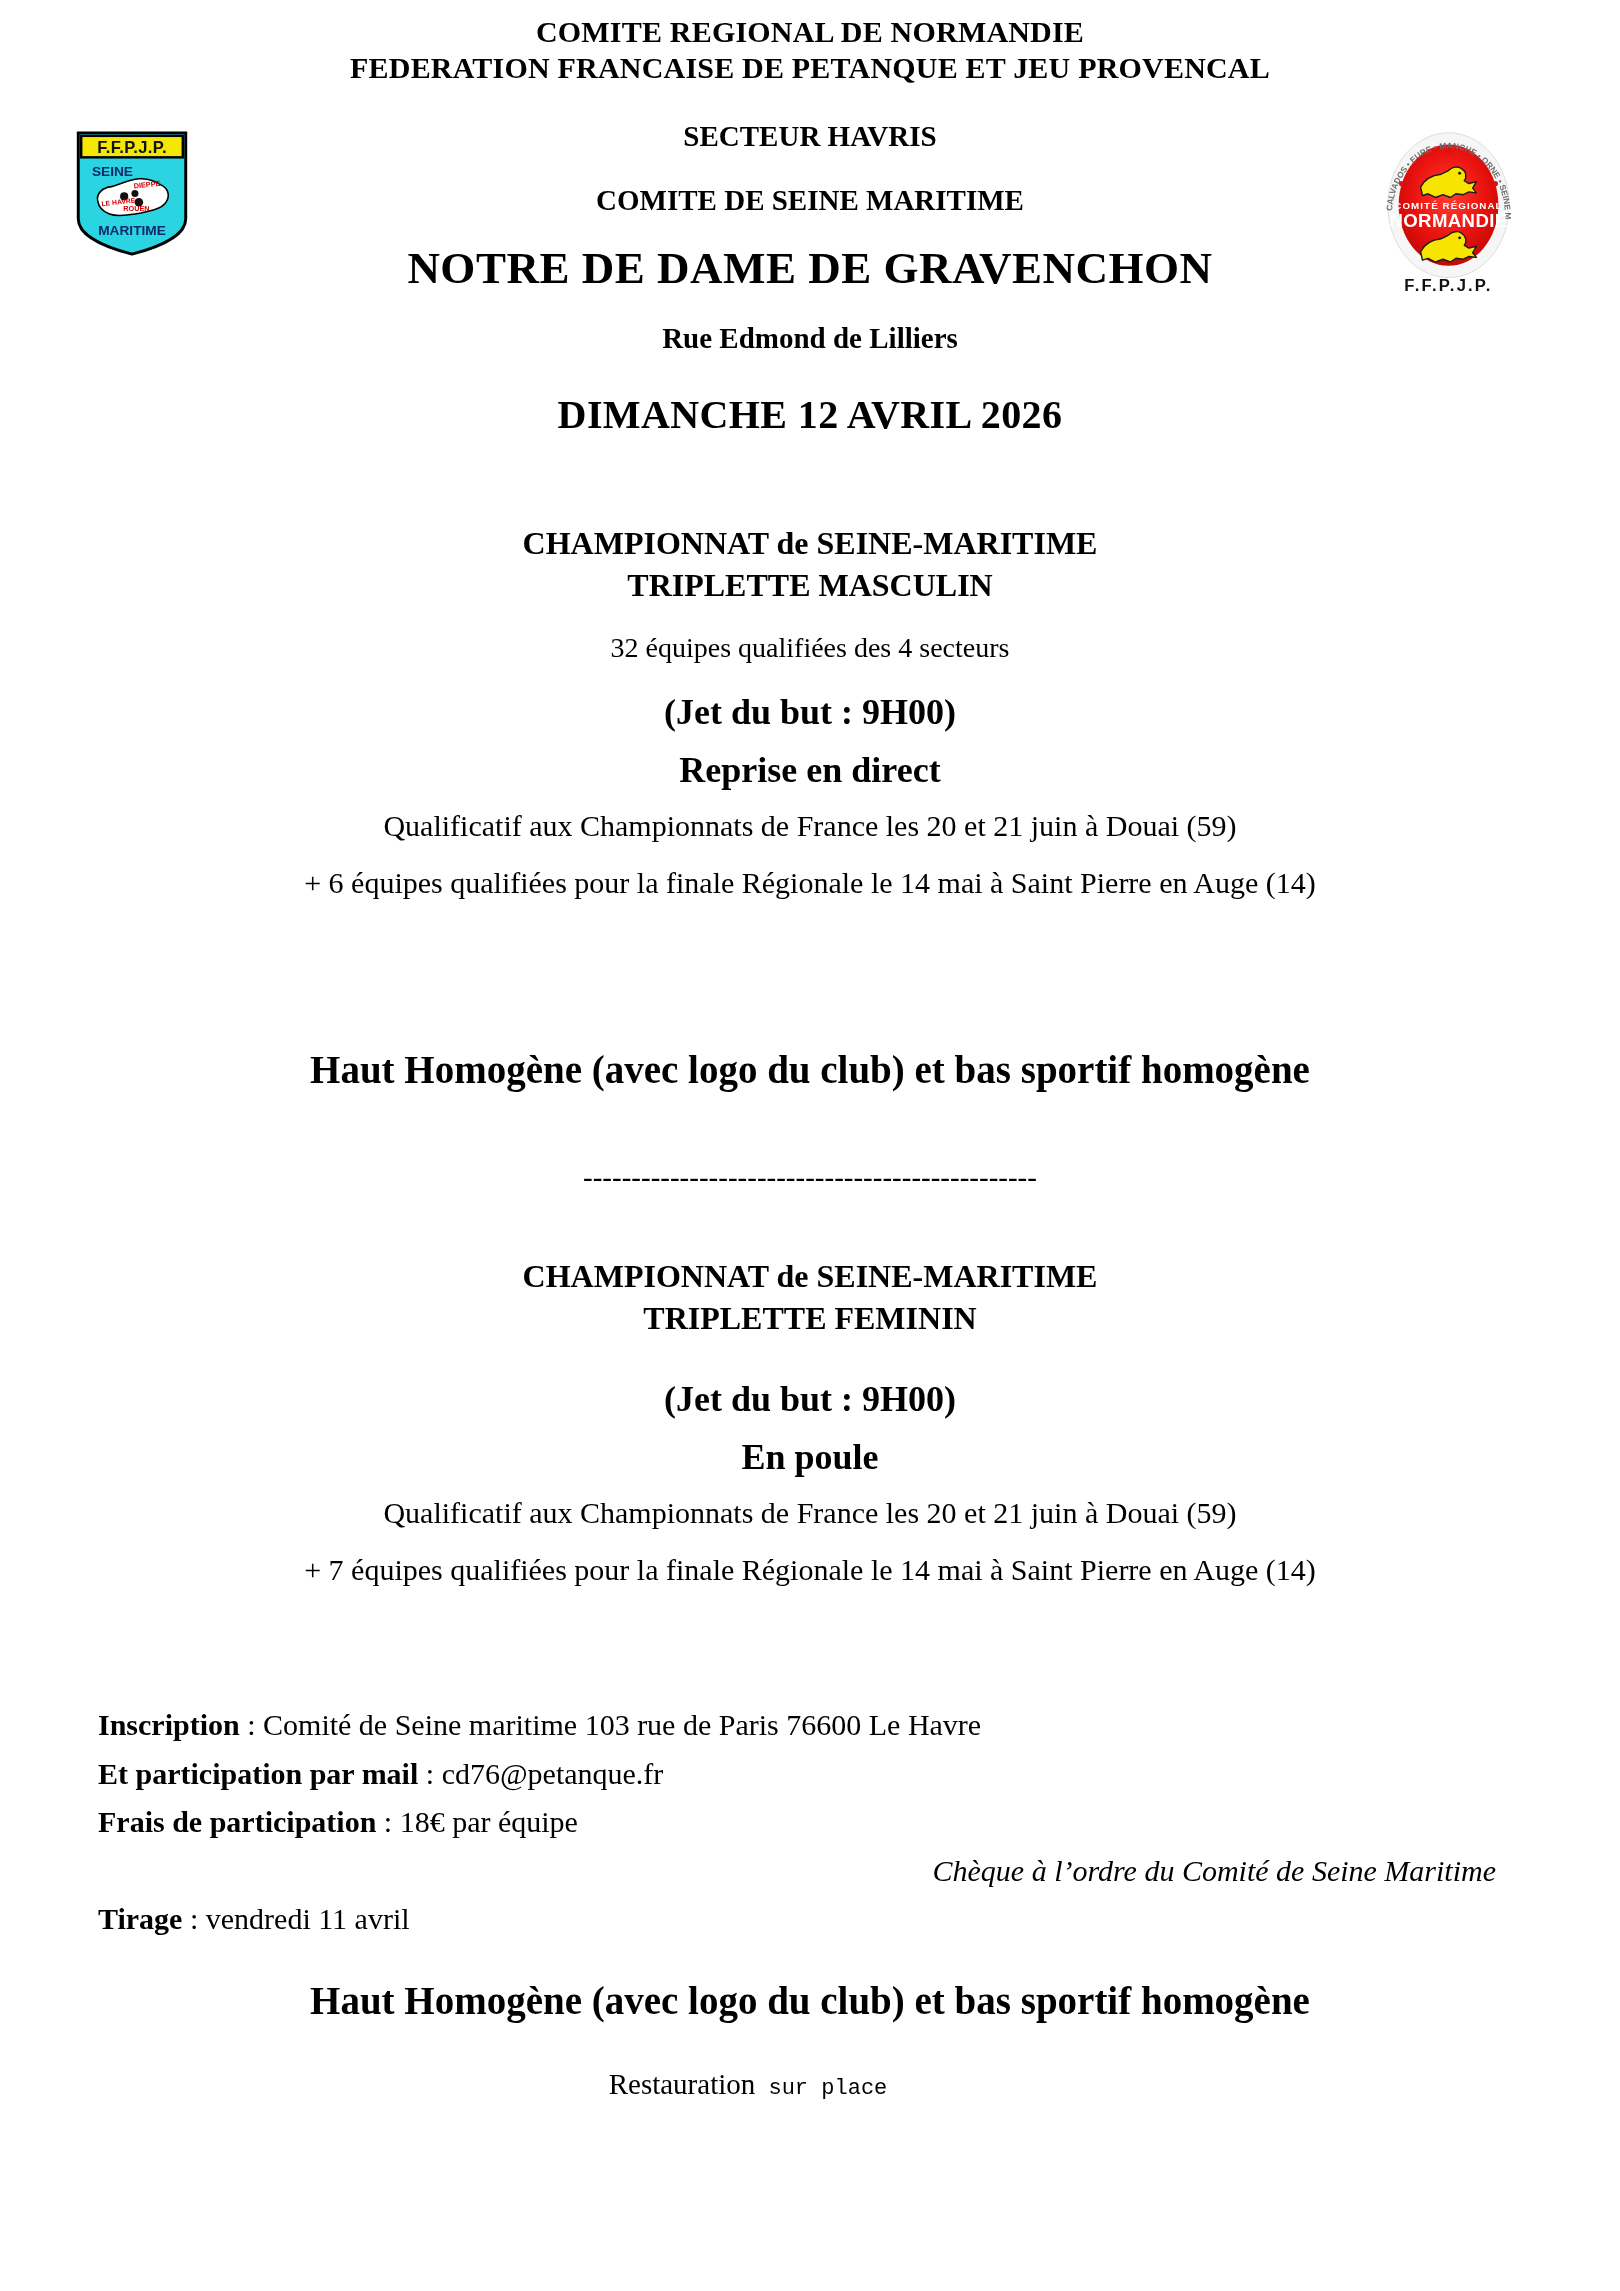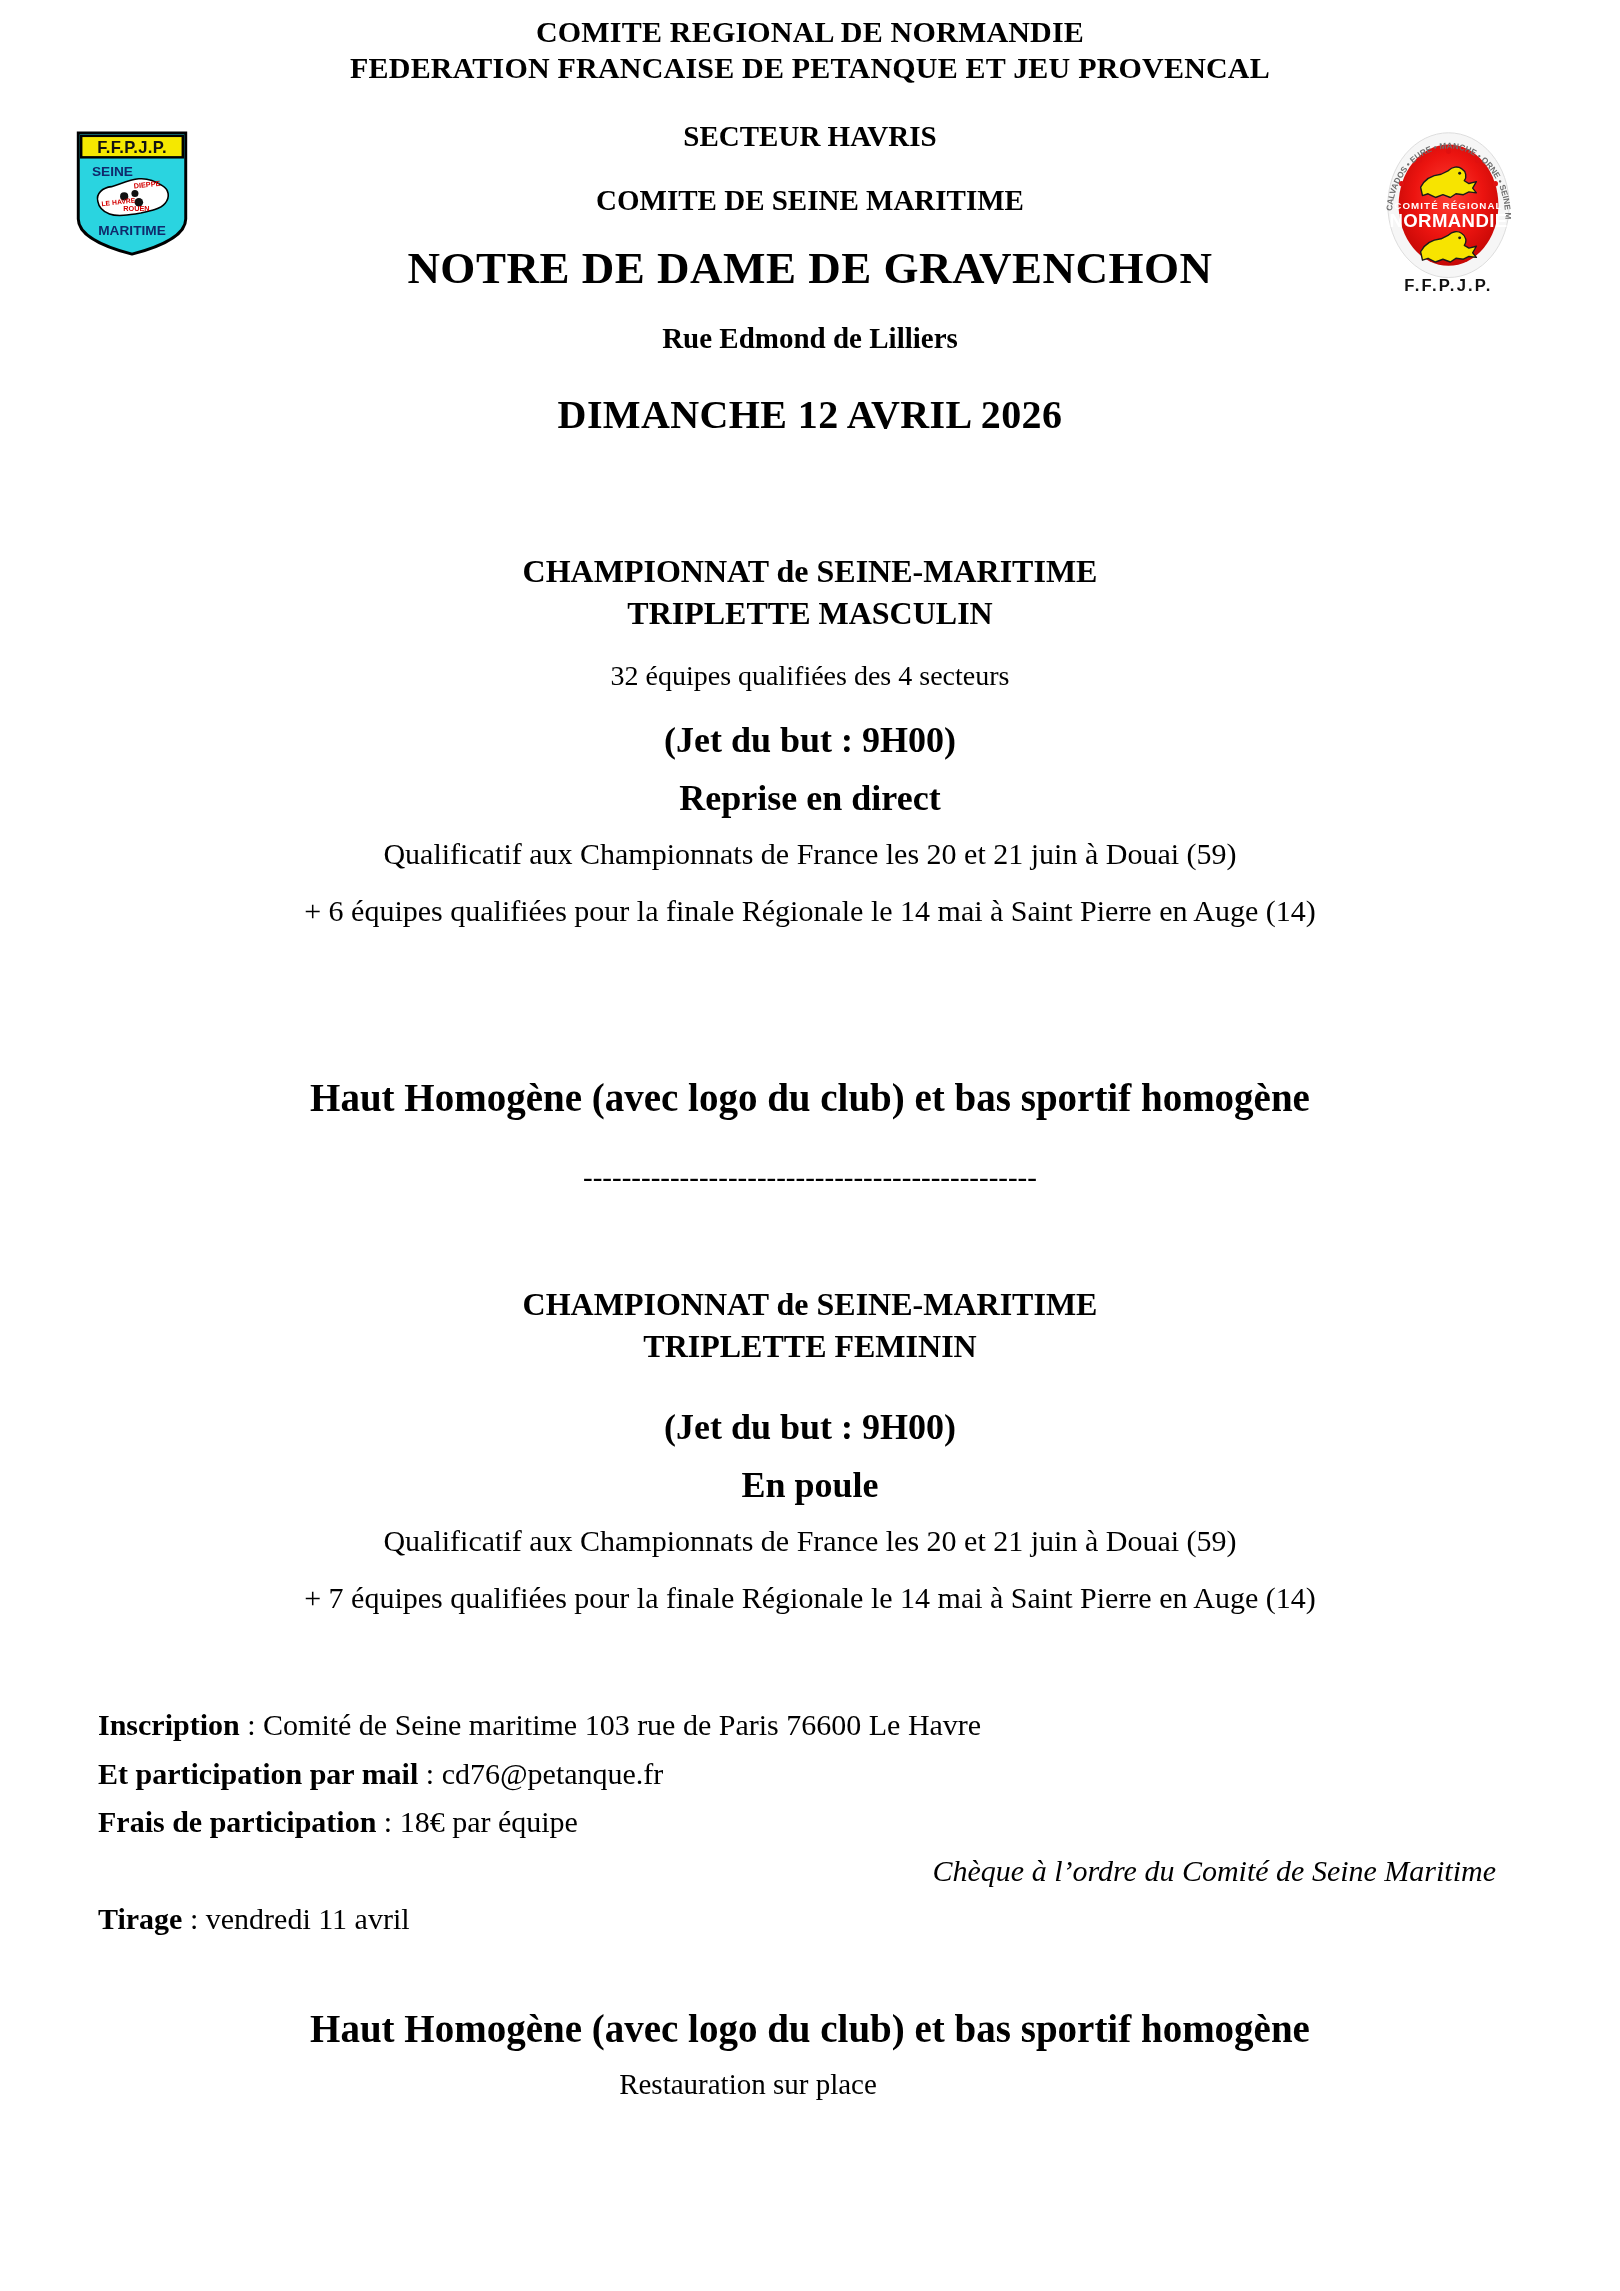--- a/index.html
+++ b/index.html
@@ -65,21 +65,20 @@
     font-size: 40px;
     letter-spacing: 0.4px;
   }
 
   
   .section {
     position: absolute;
     left: 0;
     width: 1620px;
     text-align: center;
-    margin-top: 28px;
   }
   .champ-title {
     font-weight: bold;
     font-size: 32px;
     line-height: 1.32;
   }
   .teams-note {
     margin-top: 25.5px;
     font-size: 28px;
   }
@@ -134,21 +133,21 @@
     font-size: 30px;
     line-height: 1.62;
     padding-left: 500px;
     text-align: right;
     font-style: italic;
   }
   .restauration {
     text-align: center;
     font-size: 29px;
   }
-  .restauration .small { font-size: 29px; }
+  .restauration .small { font-size: 22px; font-family: Liberation Mono, monospace; }
 
   
   .logo-left {
     position: absolute;
     left: 72px;
     top: 129px;
     width: 120px;
     height: 120px;
   }
   .logo-right {

